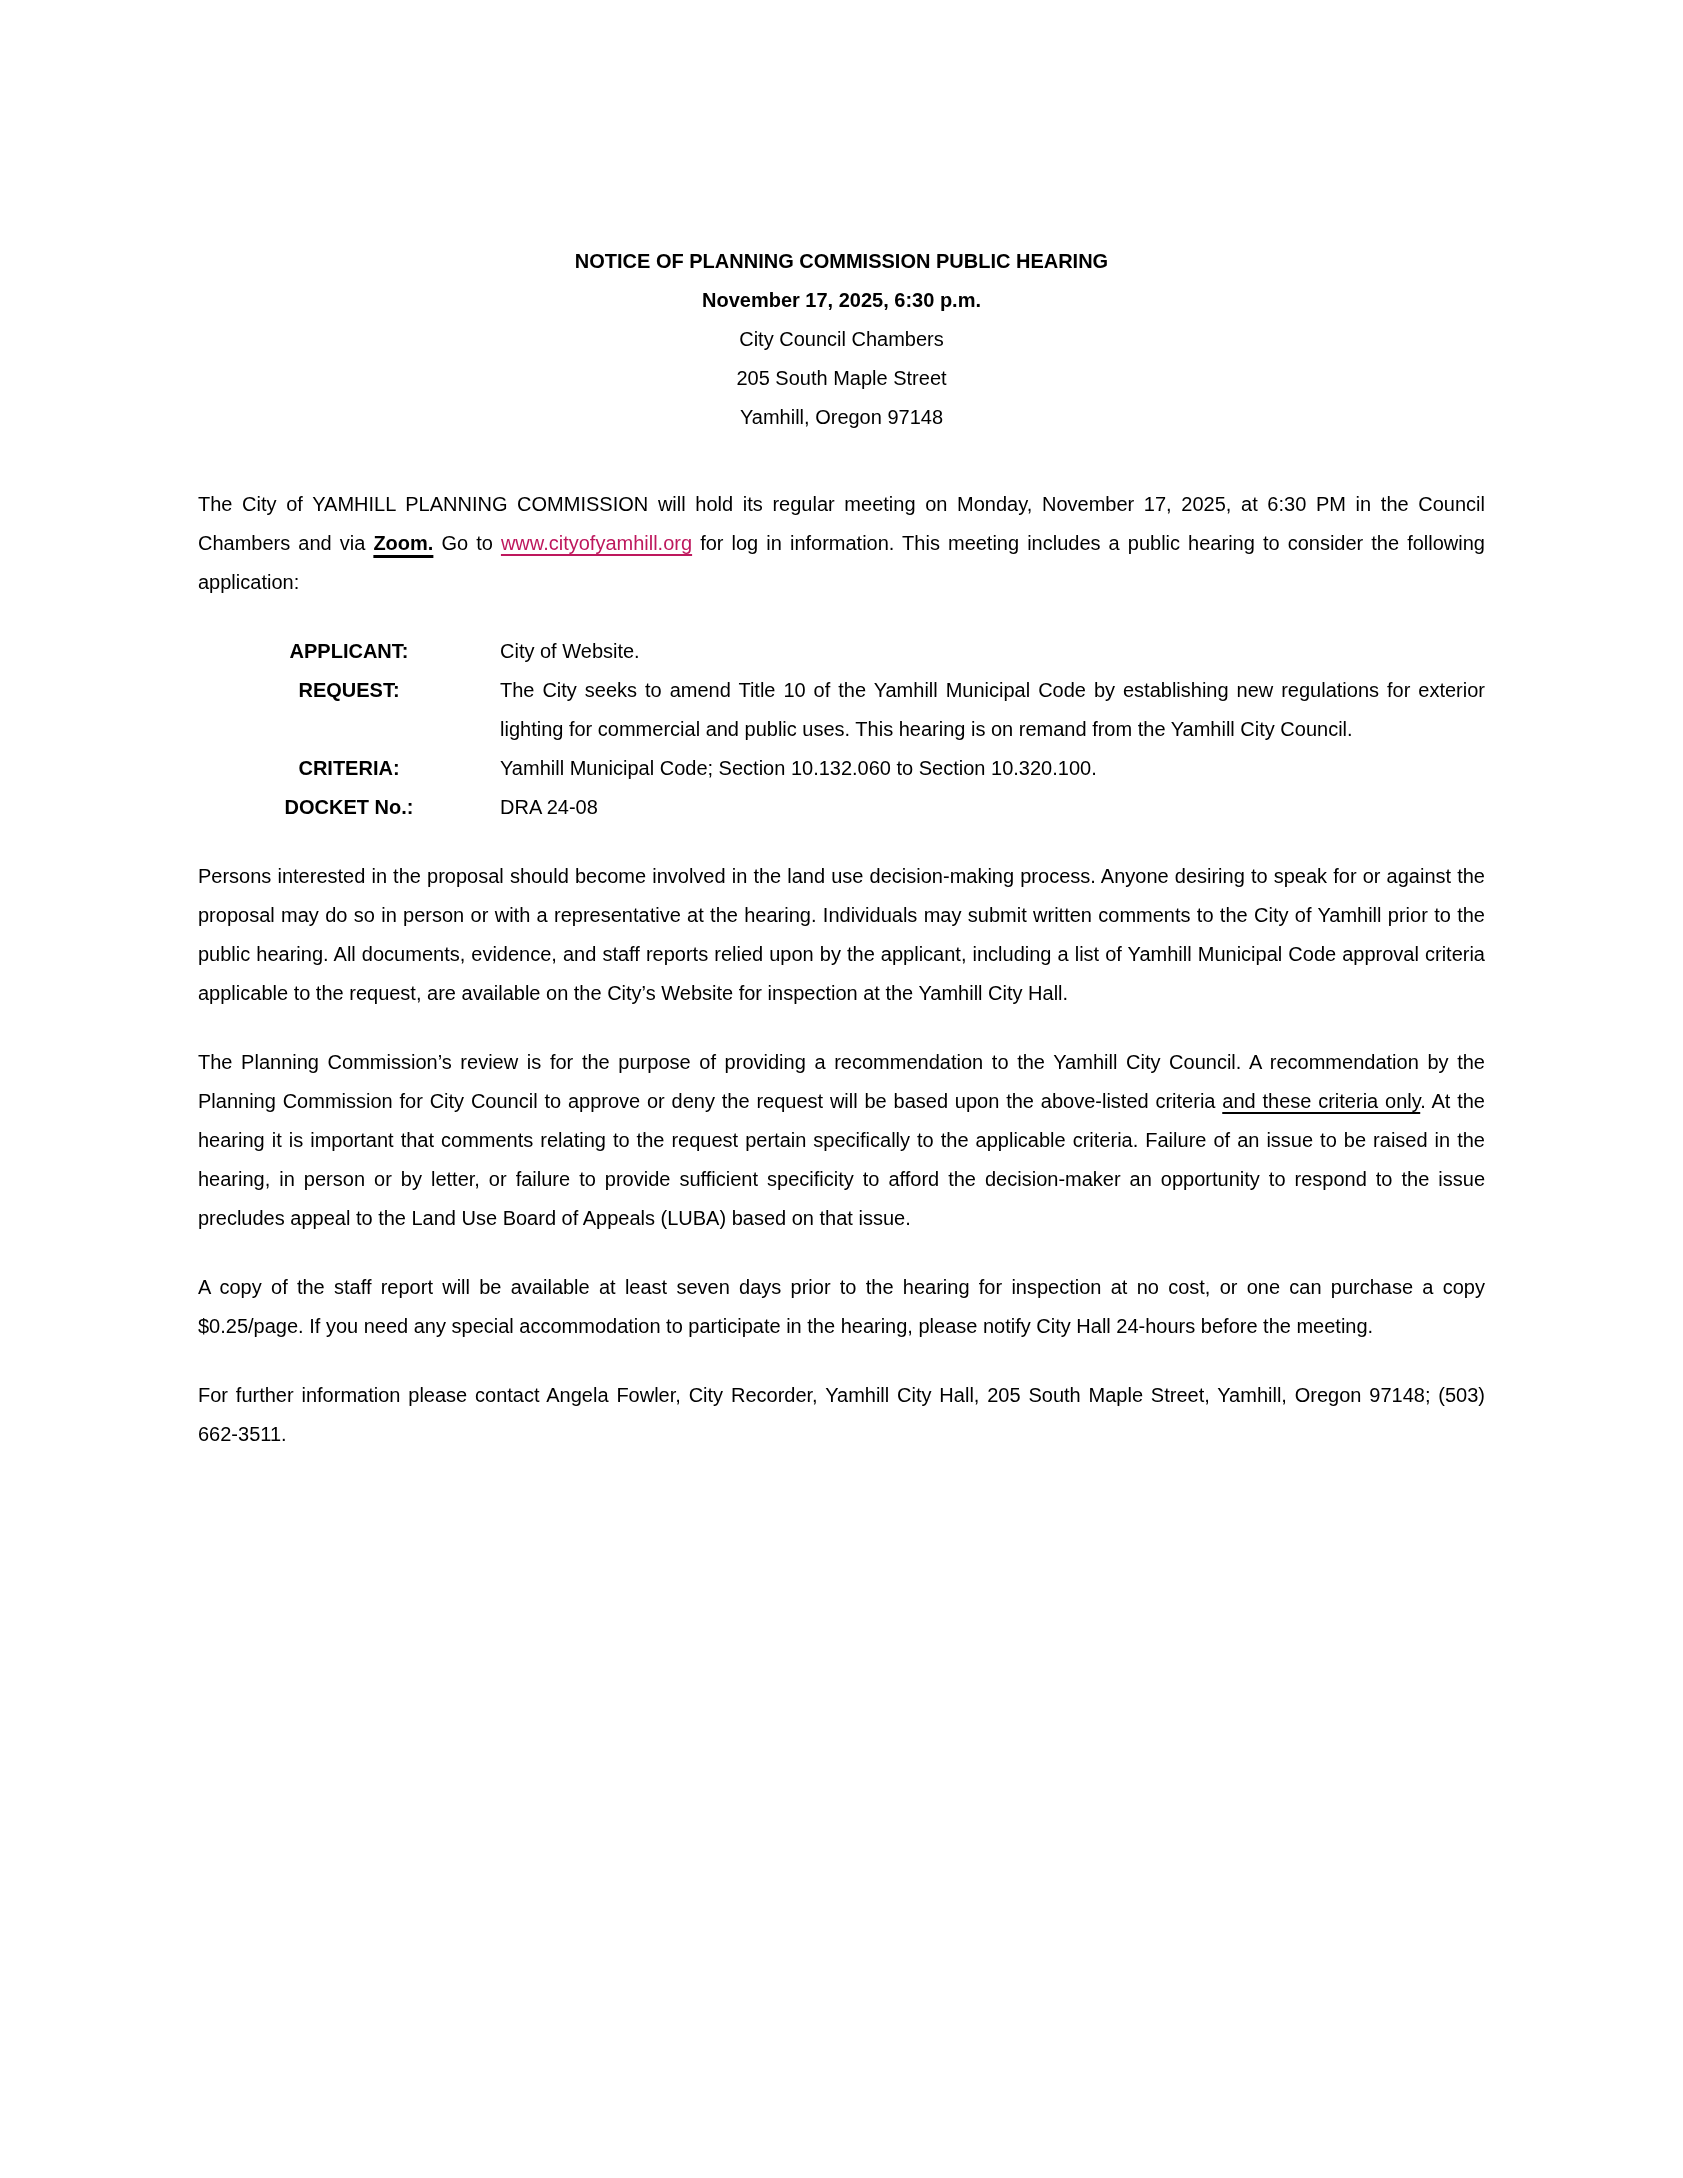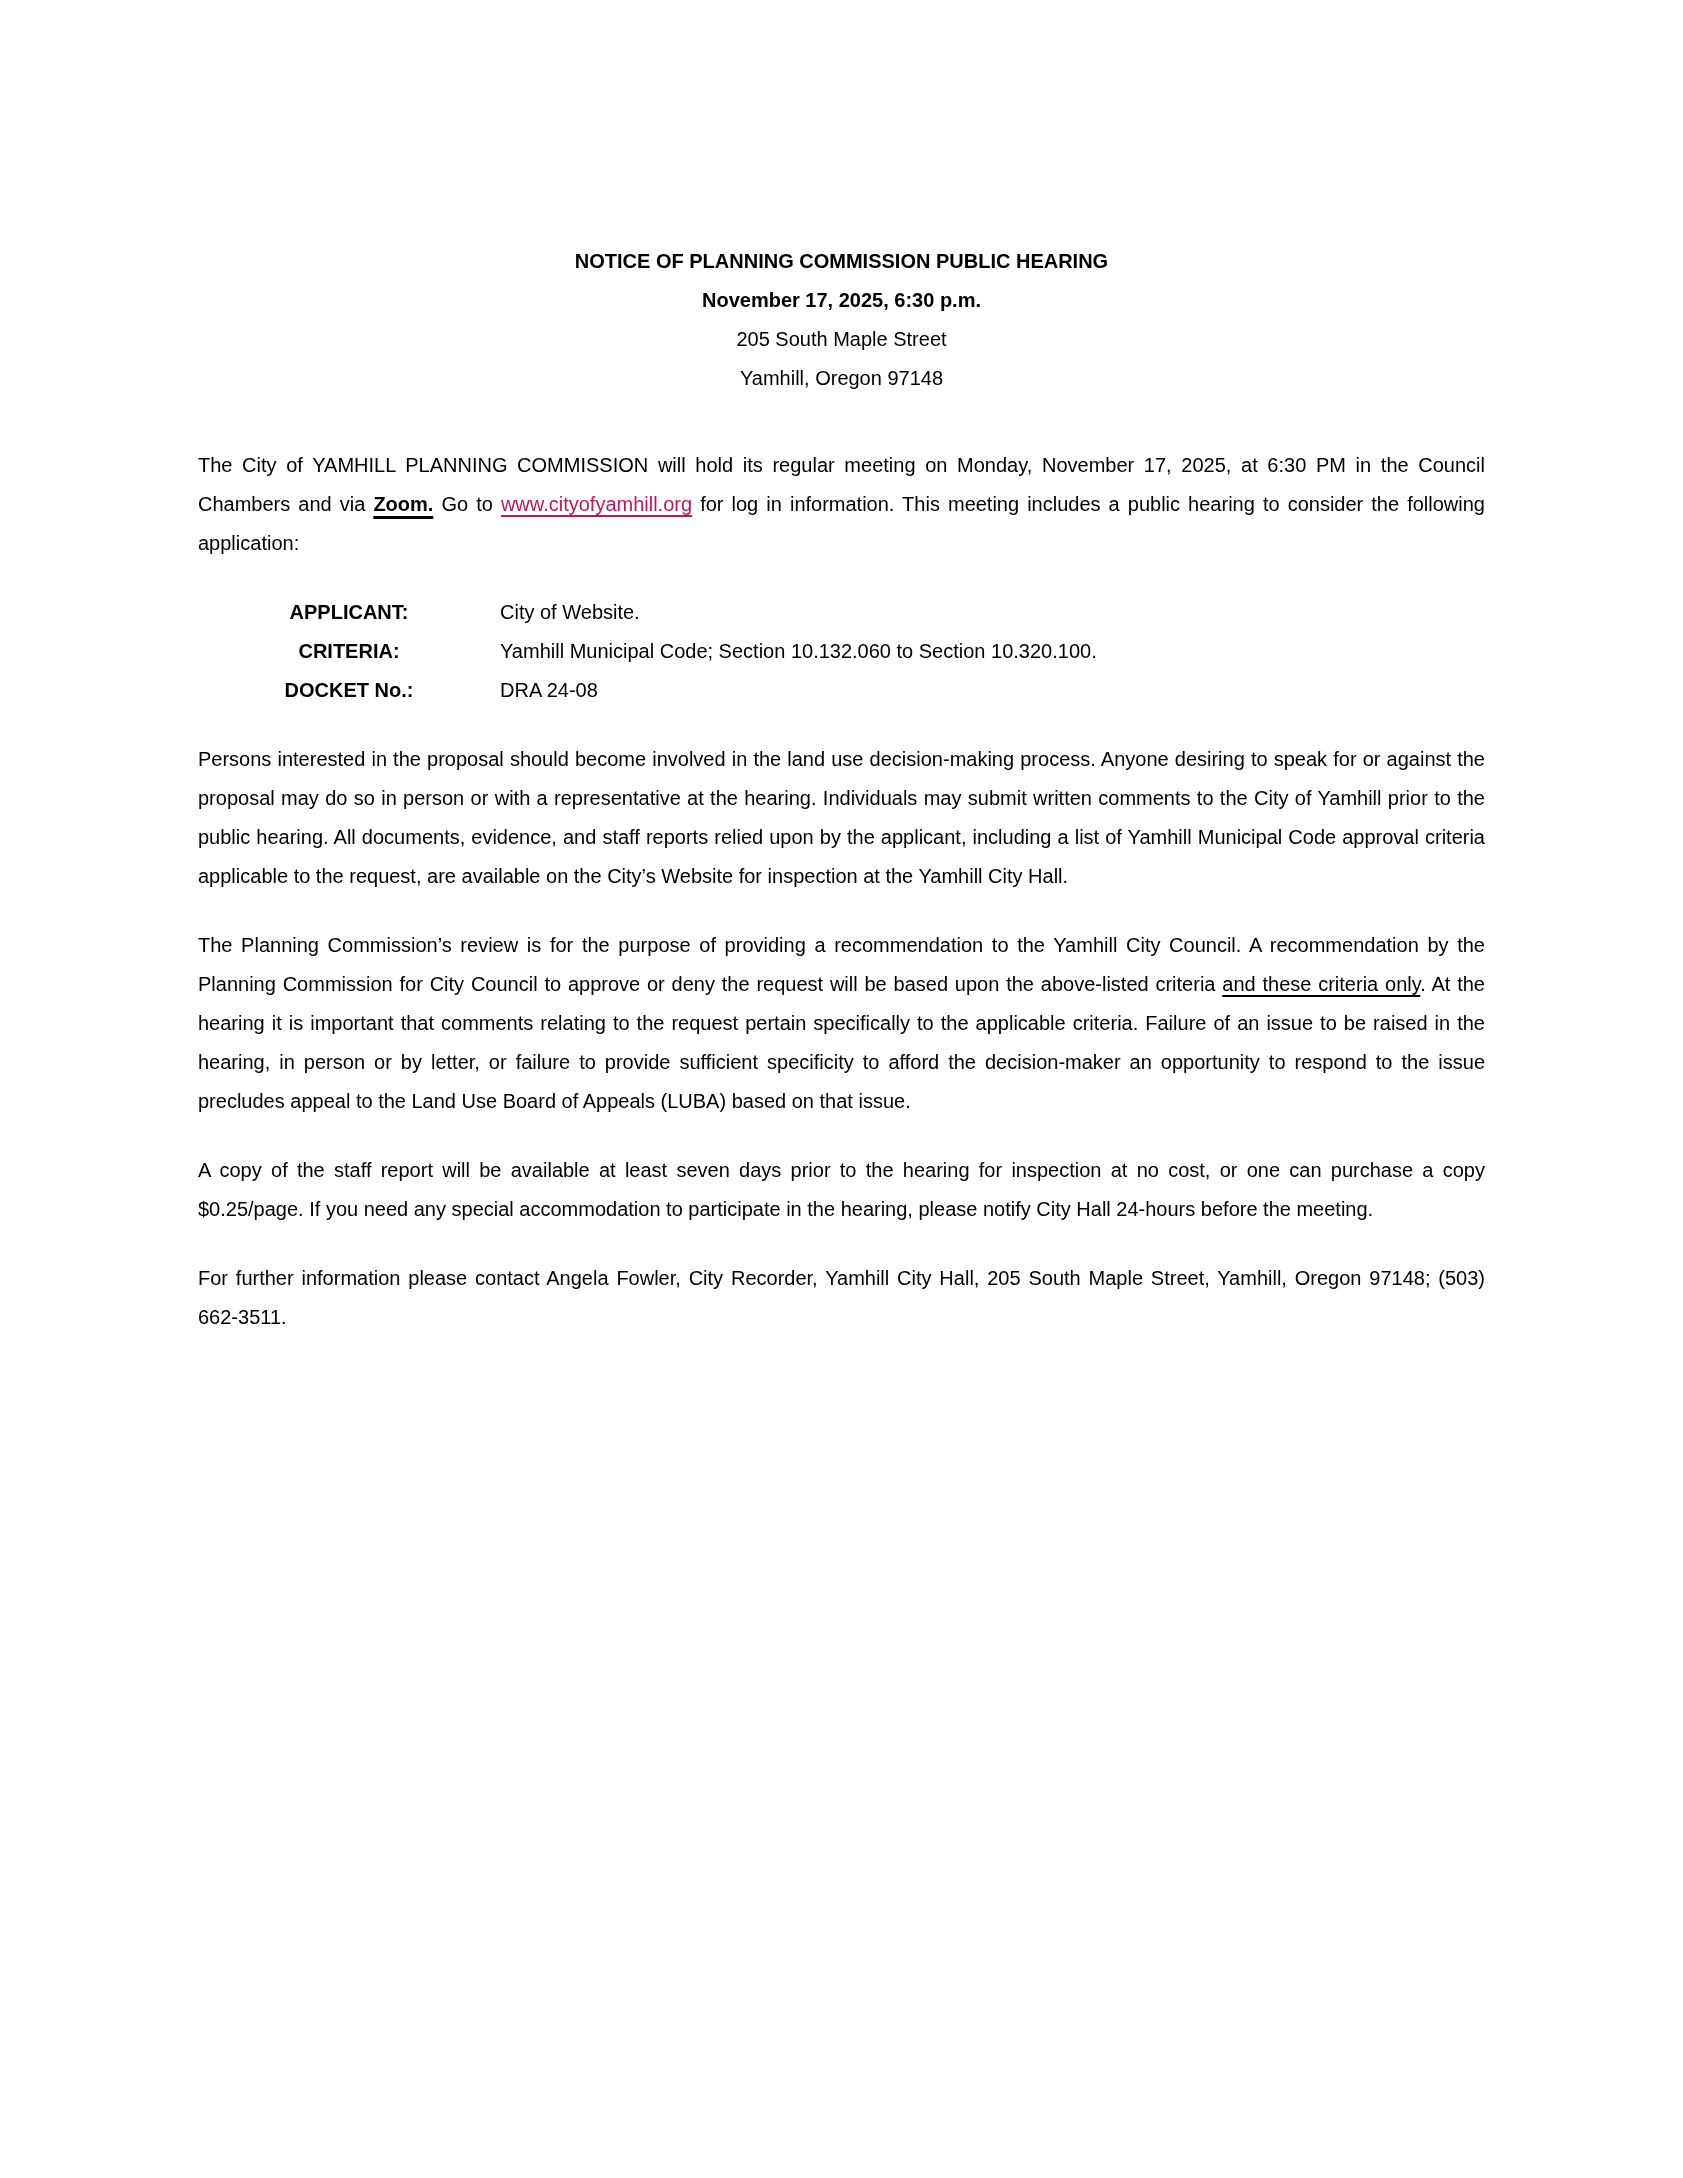--- a/index.html
+++ b/index.html
@@ -69,30 +69,35 @@
 </style>
 </head>
 <body>
 
 <div class="page">
   <div class="content">
 
     <header class="doc-header">
       <div class="bold">NOTICE OF PLANNING COMMISSION PUBLIC HEARING</div>
       <div class="bold">November 17, 2025, 6:30 p.m.</div>
+      <div>City Council Chambers</div>
       <div>205 South Maple Street</div>
       <div>Yamhill, Oregon 97148</div>
     </header>
 
     <p class="para"><span>The City of YAMHILL PLANNING COMMISSION will hold its regular meeting on Monday, November 17, 2025, at 6:30 PM in the Council Chambers and via </span><span class="u-bold">Zoom.</span><span> Go to </span><a class="link">www.cityofyamhill.org</a><span> for log in information. This meeting includes a public hearing to consider the following application:</span></p>
 
     <div class="app-table">
       <div class="app-row">
         <div class="app-label">APPLICANT:</div>
         <div class="app-value">City of Website.</div>
+      </div>
+      <div class="app-row">
+        <div class="app-label">REQUEST:</div>
+        <div class="app-value">The City seeks to amend Title 10 of the Yamhill Municipal Code by establishing new regulations for exterior lighting for commercial and public uses. This hearing is on remand from the Yamhill City Council.</div>
       </div>
       <div class="app-row">
         <div class="app-label">CRITERIA:</div>
         <div class="app-value">Yamhill Municipal Code; Section 10.132.060 to Section 10.320.100.</div>
       </div>
       <div class="app-row">
         <div class="app-label">DOCKET No.:</div>
         <div class="app-value">DRA 24-08</div>
       </div>
     </div>

